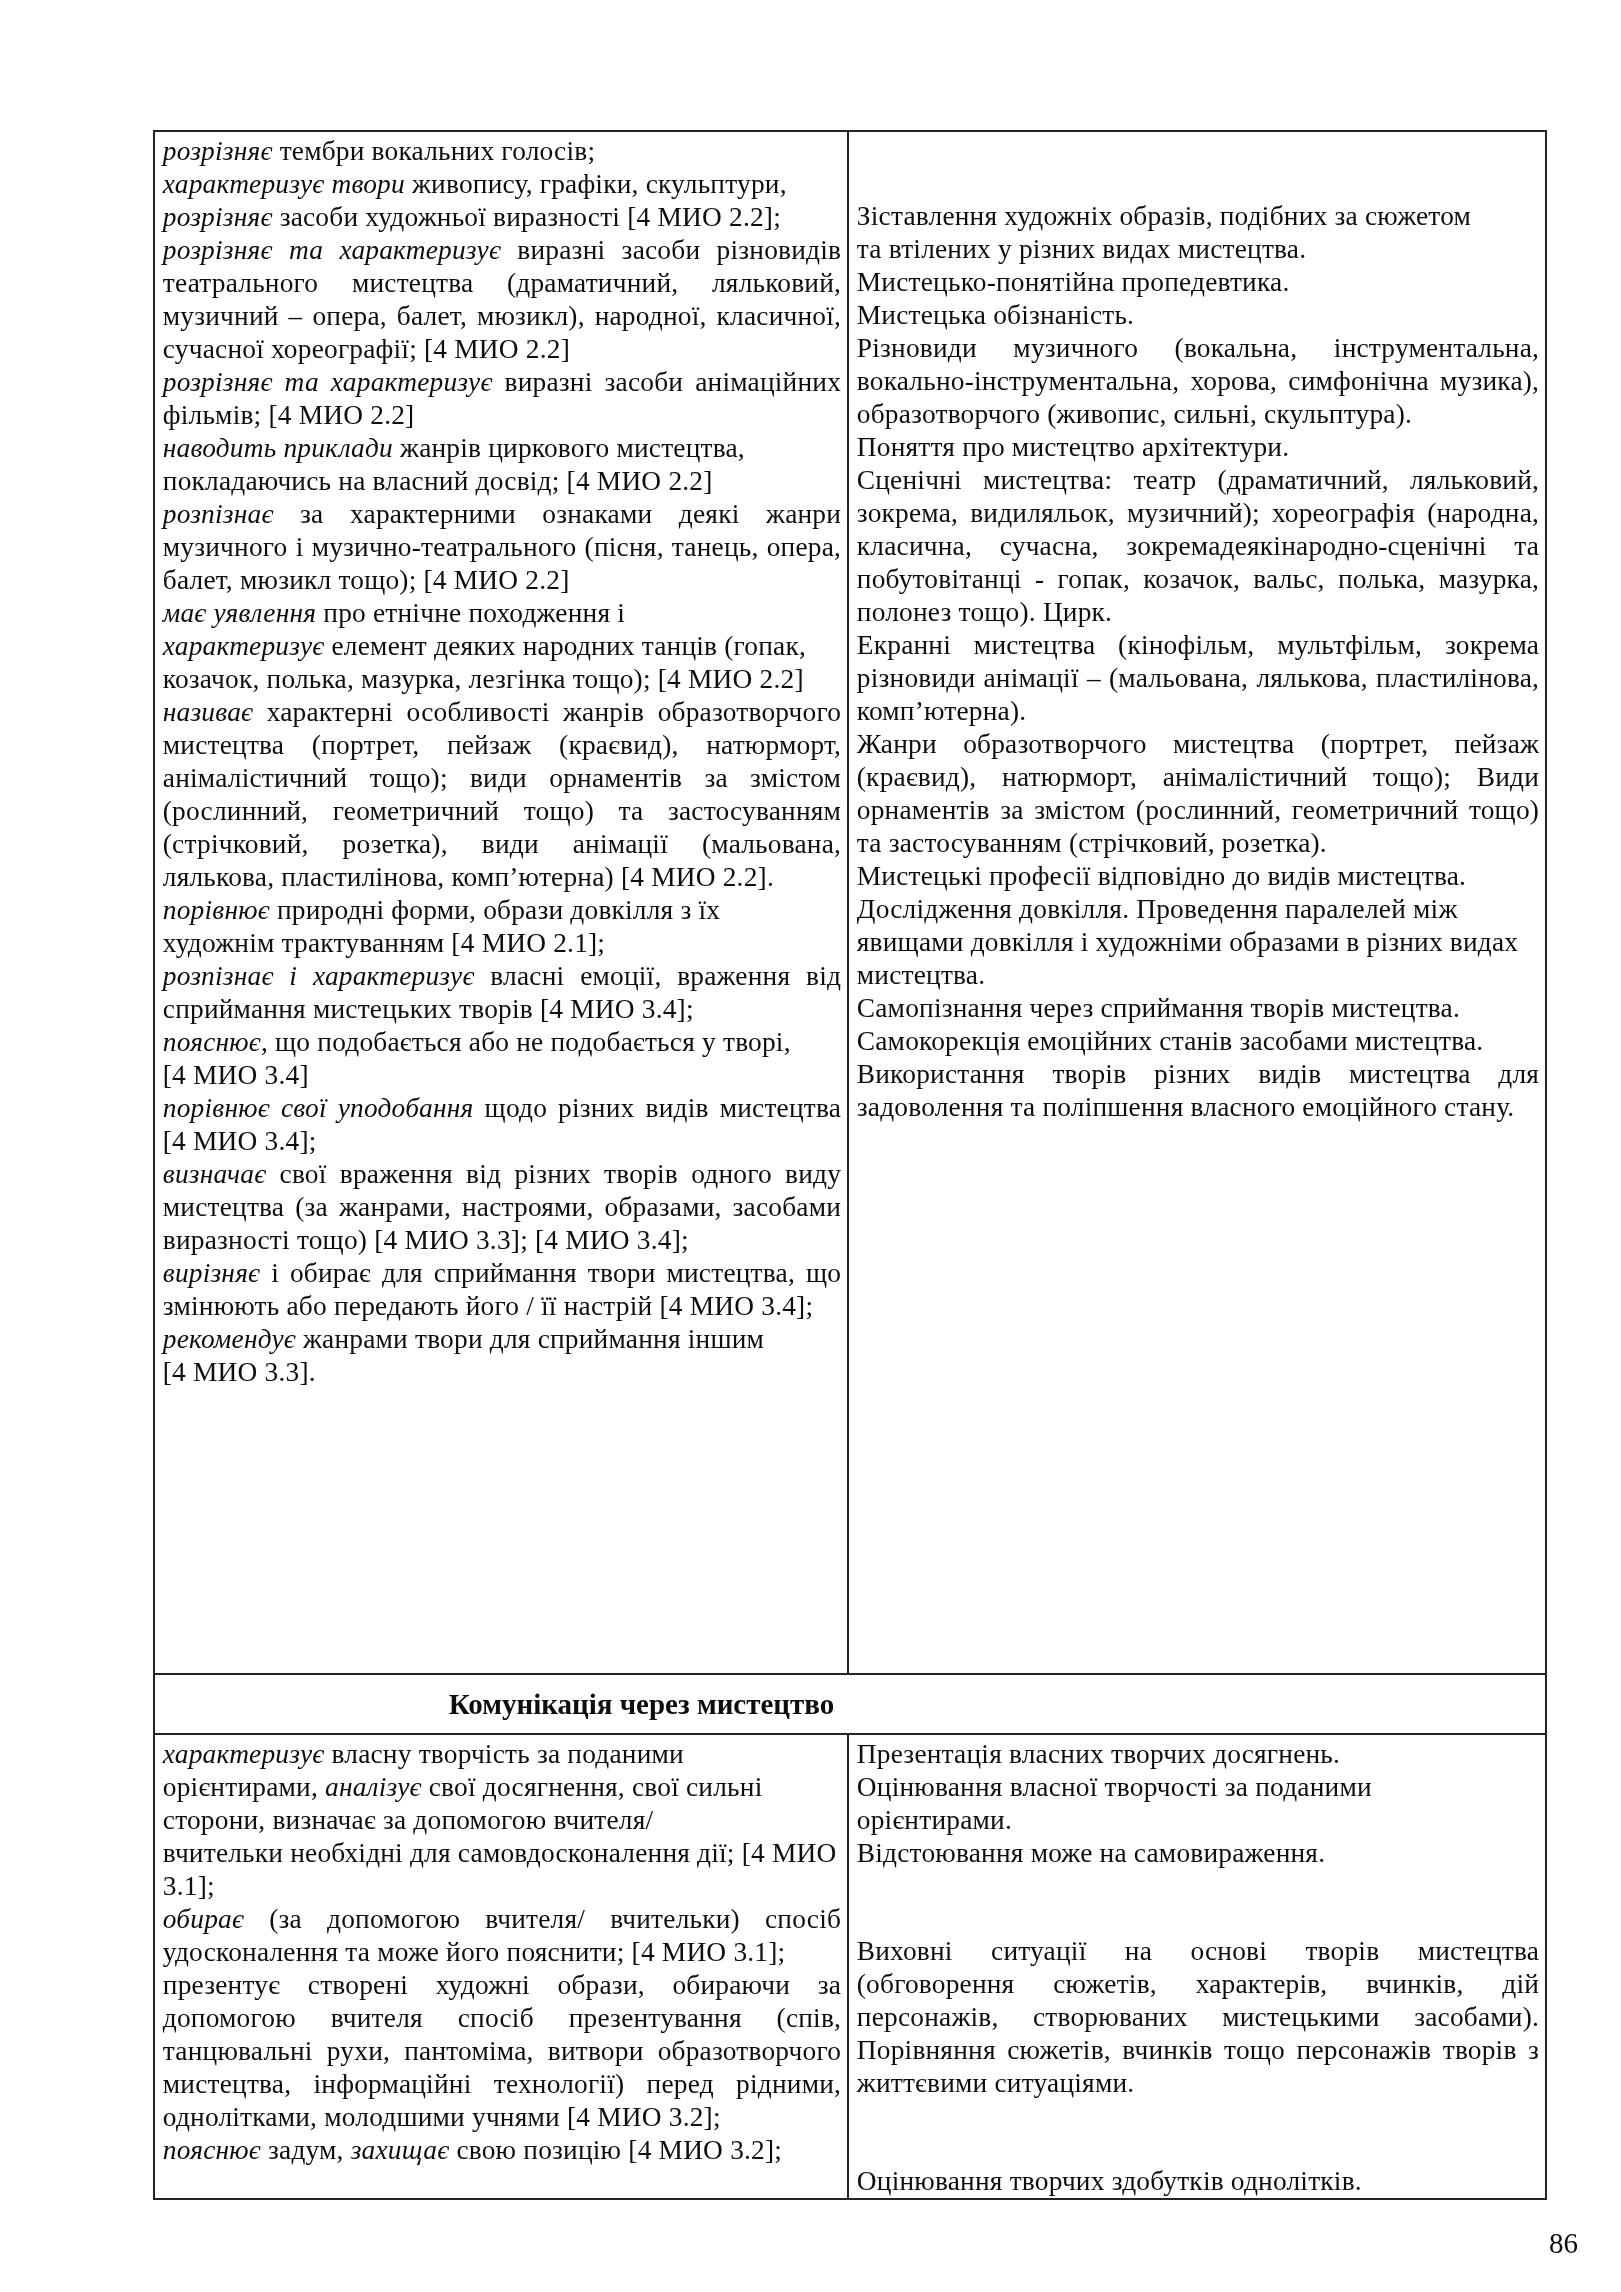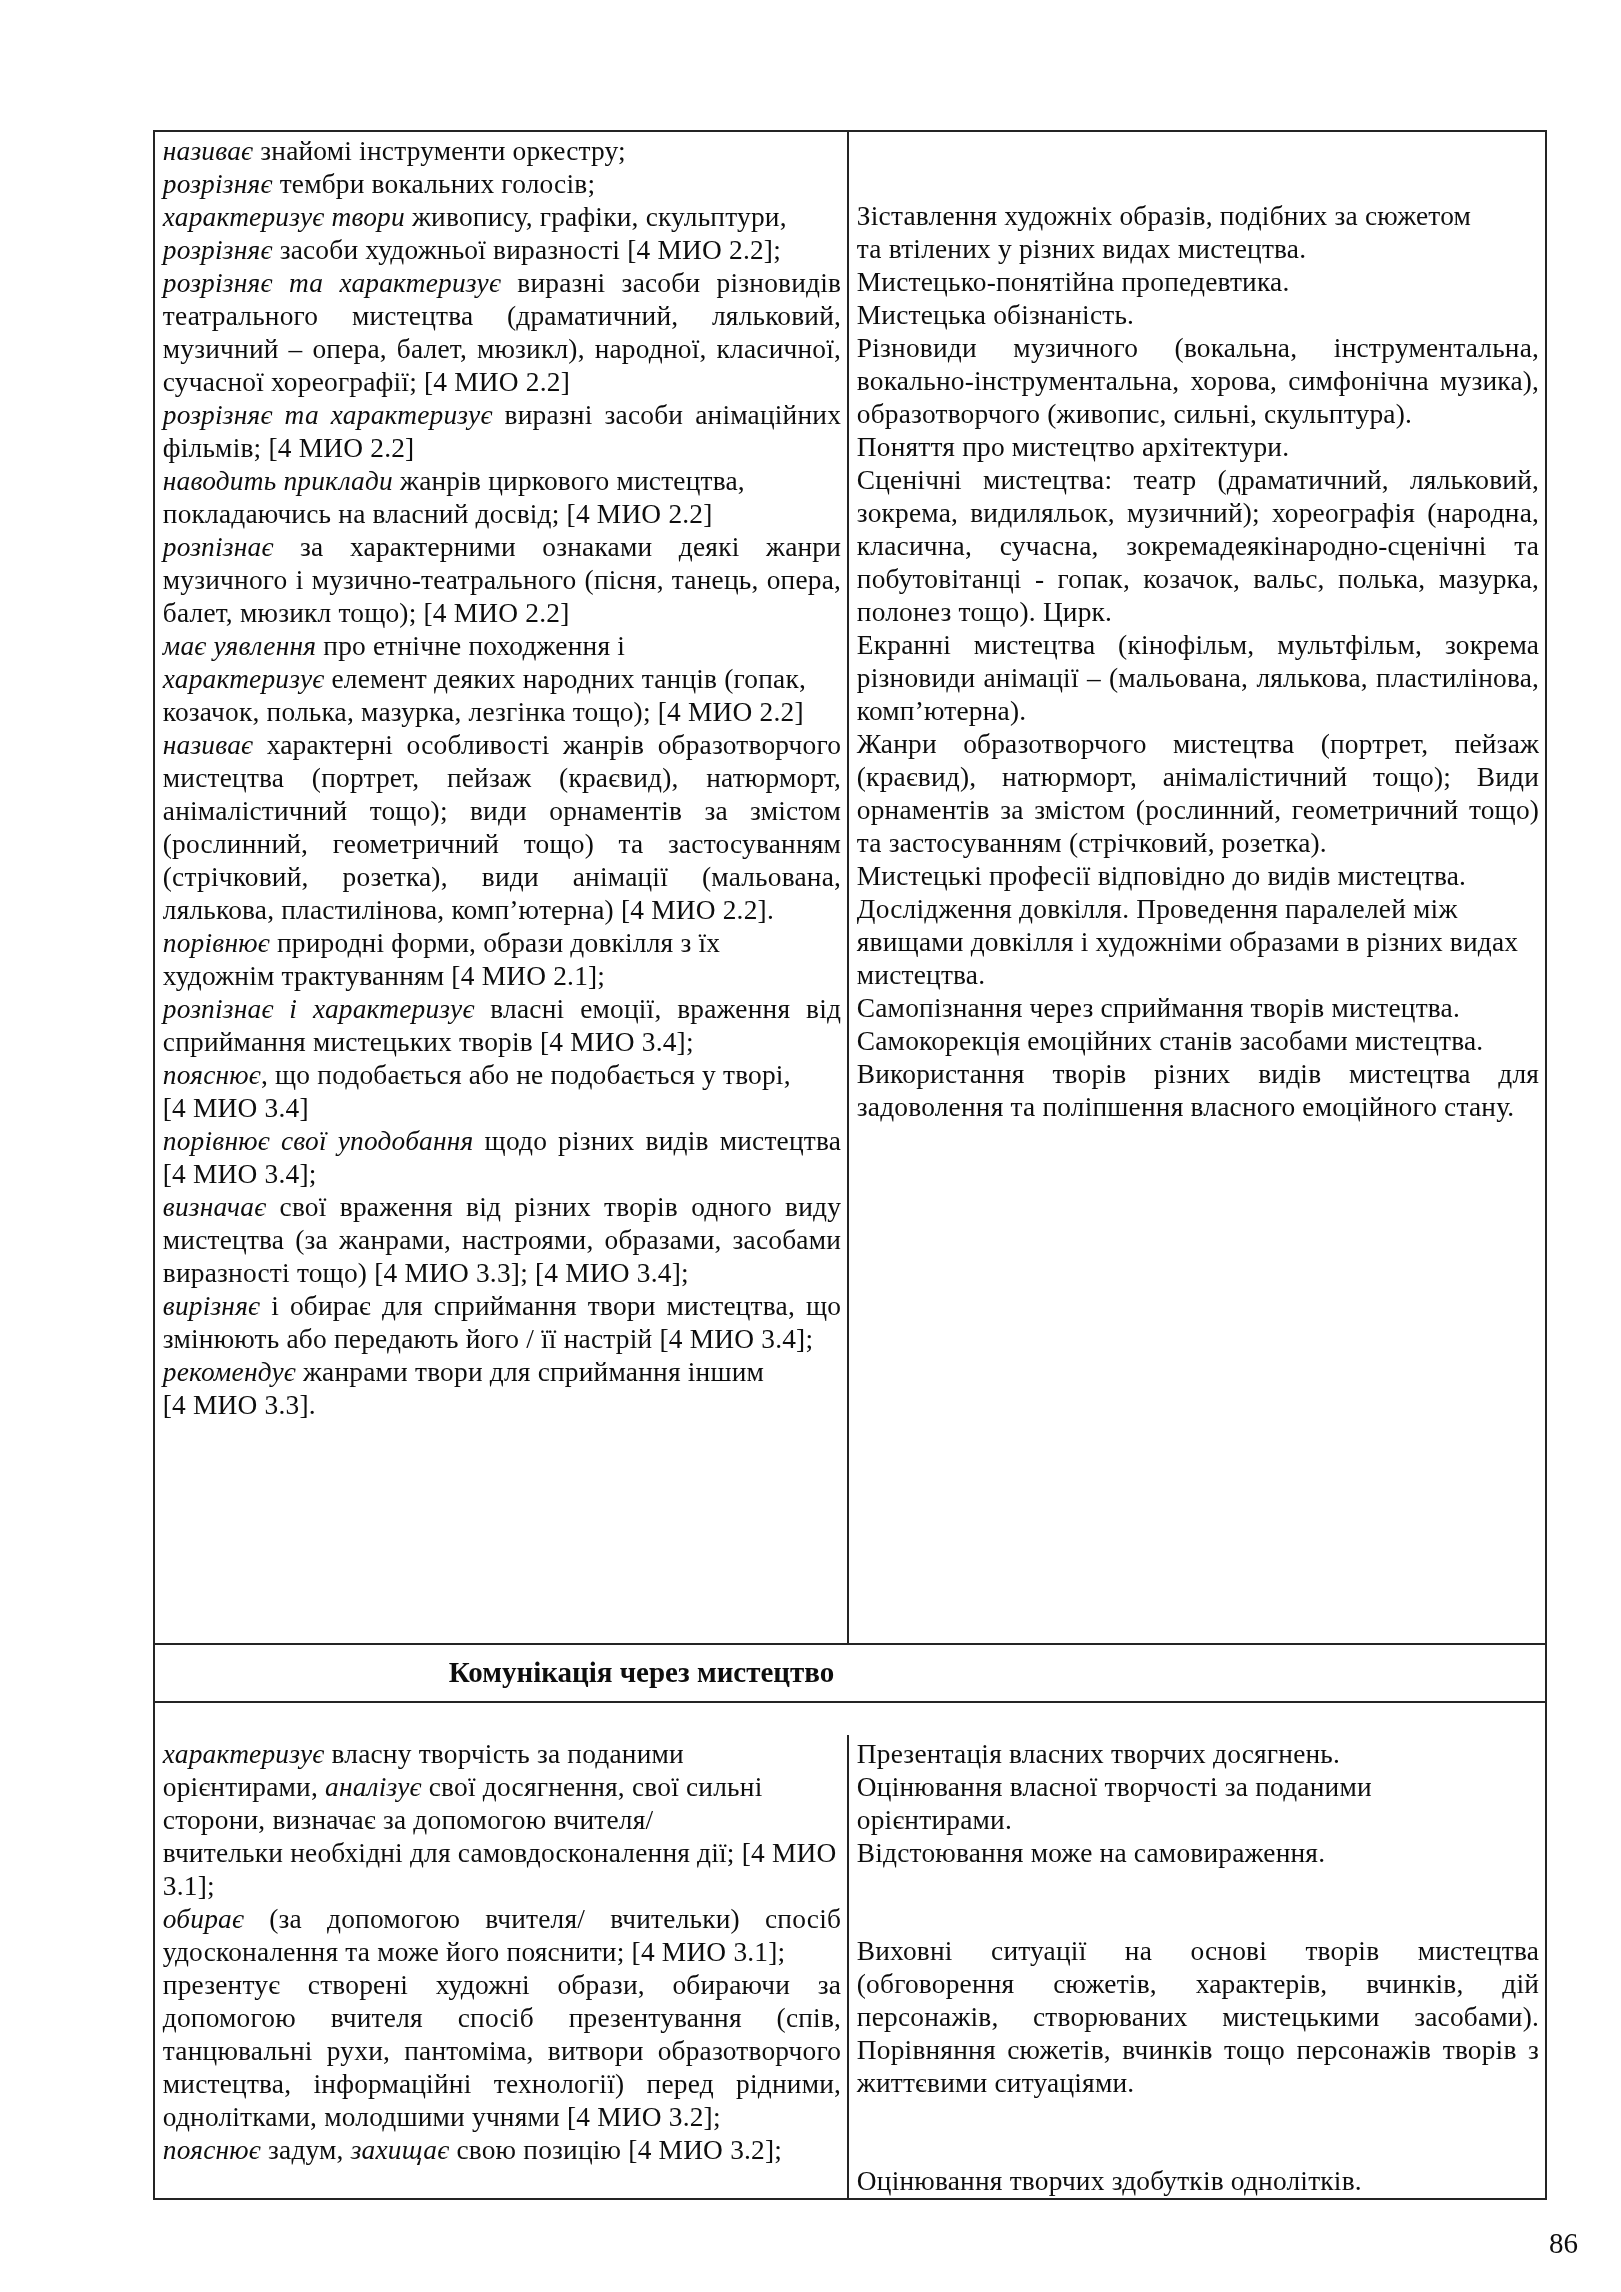--- a/index.html
+++ b/index.html
@@ -23,21 +23,21 @@
   }
   .trow { display: flex; box-sizing: border-box; }
   .trow-1 { height: 1548px; }
   .trow-hdr {
     height: 62px;
     border-top: 2px solid #242424;
     border-bottom: 2px solid #242424;
     box-sizing: border-box;
     display: flex; align-items: center;
   }
-  .trow-2 { flex: 1; margin-top: 32px; }
+  .trow-2 { flex: 1; }
   .cell {
     box-sizing: border-box;
     padding: 2.9px 5.9px 0 7.8px;
     overflow: hidden;
     font-size: 27.4px;
     line-height: 33px;
     letter-spacing: 0.2px;
   }
   .cell-left { width: 694px; border-right: 2px solid #242424; }
   .cell-right { flex: 1; }
@@ -60,21 +60,20 @@
 </style>
 </head>
 <body>
 
 <div class="page">
 
   <div class="doc-table">
 
     <div class="trow trow-1">
       <div class="cell cell-left">
-          <p class="para"><span class="em">називає</span><span> знайомі інструменти оркестру;</span></p>
           <p class="para"><span class="em">розрізняє</span><span> тембри вокальних голосів;</span></p>
           <p class="para"><span class="em">характеризує твори</span><span> живопису, графіки, скульптури, </span><span class="em">розрізняє</span><span> засоби художньої виразності [4 МИО 2.2];</span></p>
           <p class="para justify"><span class="em">розрізняє та характеризує</span><span> виразні засоби різновидів театрального мистецтва (драматичний, ляльковий, музичний – опера, балет, мюзикл), народної, класичної, сучасної хореографії; [4 МИО 2.2]</span></p>
           <p class="para justify"><span class="em">розрізняє та характеризує</span><span> виразні засоби анімаційних фільмів; [4 МИО 2.2]</span></p>
           <p class="para"><span class="em">наводить приклади</span><span> жанрів циркового мистецтва, покладаючись на власний досвід; [4 МИО 2.2]</span></p>
           <p class="para justify"><span class="em">розпізнає</span><span> за характерними ознаками деякі жанри музичного і музично-театрального (пісня, танець, опера, балет, мюзикл тощо); [4 МИО 2.2]</span></p>
           <p class="para"><span class="em">має уявлення</span><span> про етнічне походження і</span><br><span class="em">характеризує</span><span> елемент деяких народних танців (гопак, козачок, полька, мазурка, лезгінка тощо); [4 МИО 2.2]</span></p>
           <p class="para justify"><span class="em">називає</span><span> характерні особливості жанрів образотворчого мистецтва (портрет, пейзаж (краєвид), натюрморт, анімалістичний тощо); види орнаментів за змістом (рослинний, геометричний тощо) та застосуванням (стрічковий, розетка), види анімації (мальована, лялькова, пластилінова, комп’ютерна) [4 МИО 2.2].</span></p>
           <p class="para"><span class="em">порівнює</span><span> природні форми, образи довкілля з їх</span><br><span>художнім трактуванням [4 МИО 2.1];</span></p>
           <p class="para justify"><span class="em">розпізнає і характеризує</span><span> власні емоції, враження від сприймання мистецьких творів [4 МИО 3.4];</span></p>

